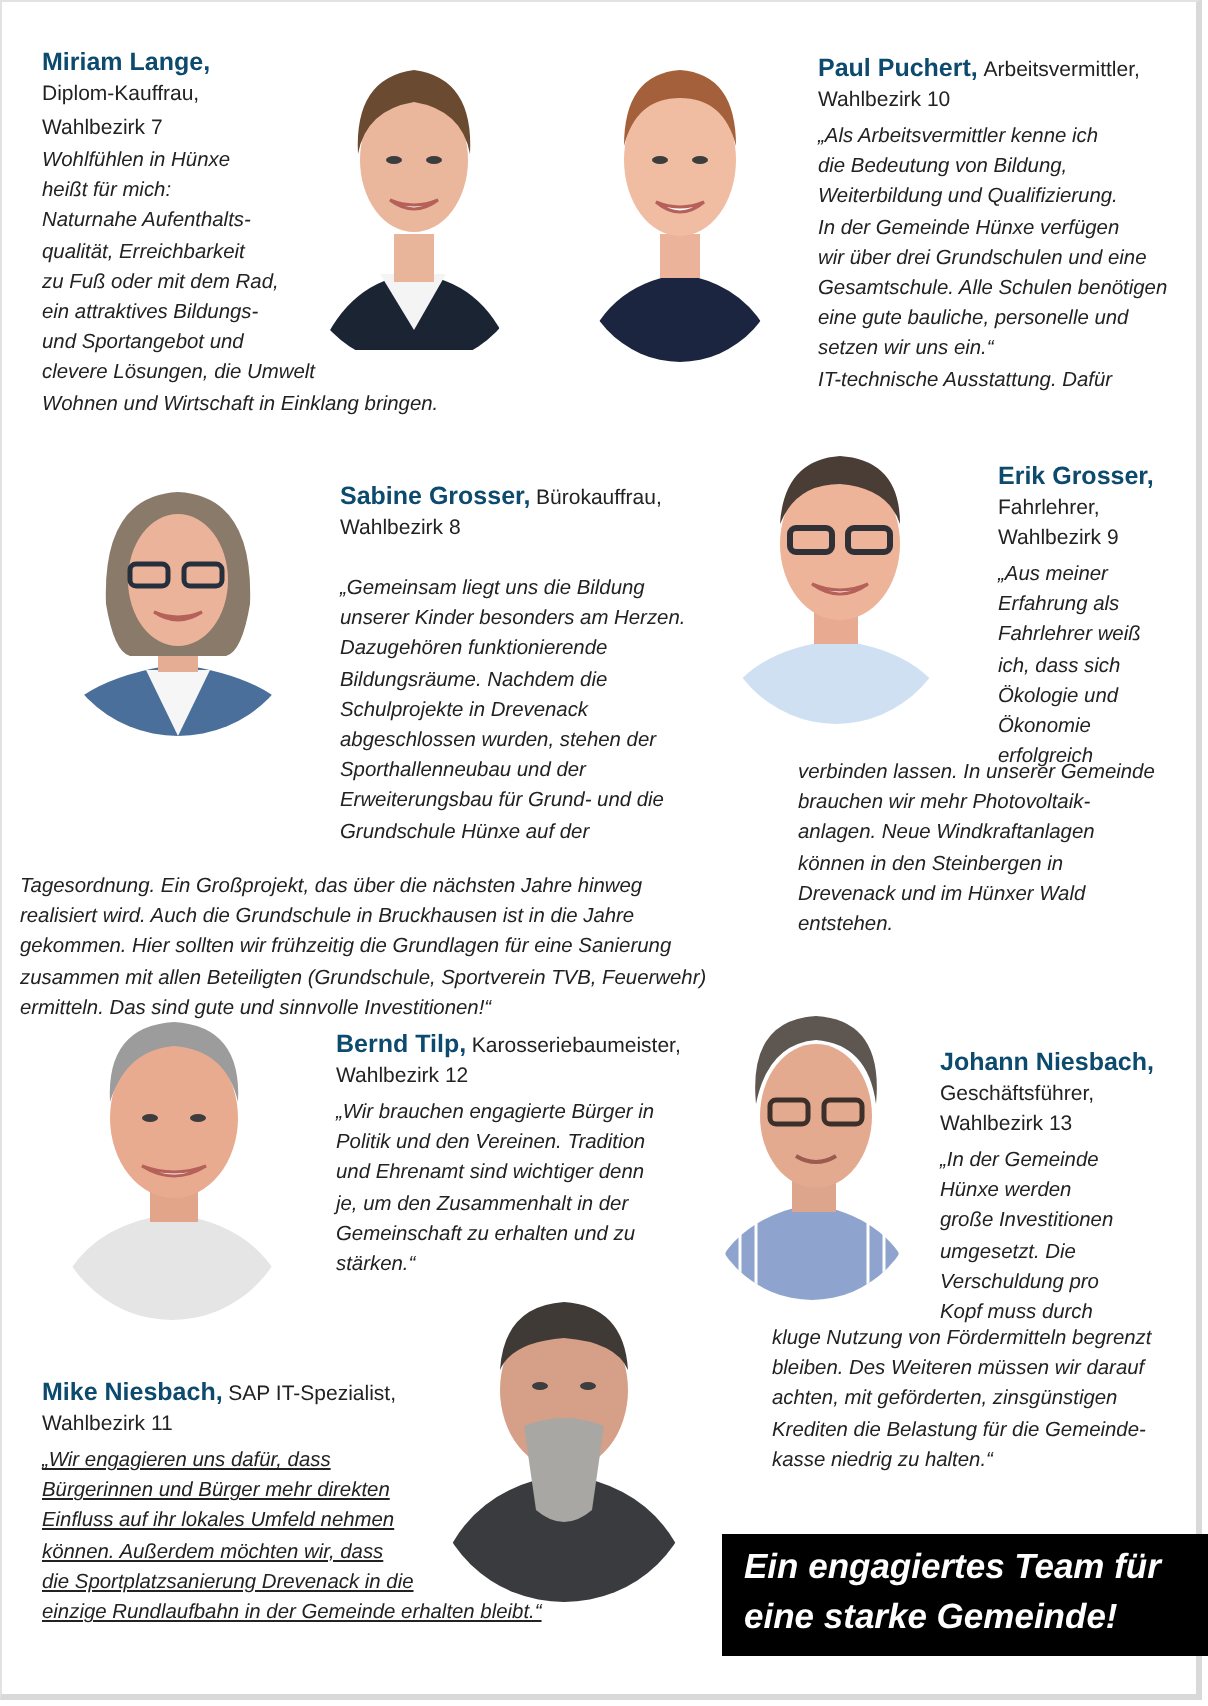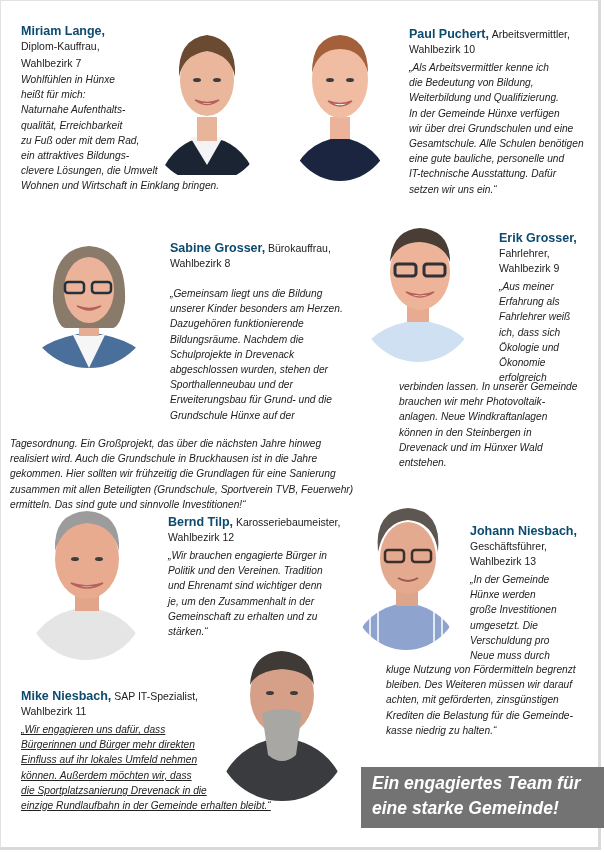--- a/index.html
+++ b/index.html
@@ -4,21 +4,21 @@
 <style>
   html,body{margin:0;padding:0;background:#fff;}
   body{width:604px;height:853px;position:relative;overflow:hidden;font-family:"Liberation Sans","DejaVu Sans",sans-serif;color:#222;}
   .frame{position:absolute;left:0;top:0;width:601px;height:850px;border-right:3px solid #d9d9d9;border-bottom:3px solid #d9d9d9;border-top:1px solid #e2e2e2;border-left:1px solid #e2e2e2;box-sizing:border-box;}
   .block{position:absolute;font-size:10.2px;line-height:15px;}
   .name{color:#0c4a6e;font-weight:bold;font-size:12.5px;}
   .role{font-size:10.5px;color:#222;}
   .quote{font-style:italic;font-size:10.2px;line-height:15.2px;color:#222;}
   .photo{position:absolute;border-radius:50%;overflow:hidden;}
   .photo svg{display:block;width:100%;height:100%;}
-  .banner{position:absolute;left:361px;top:767px;width:243px;height:61px;background:#737373;color:#fff;font-style:italic;font-weight:bold;font-size:17.5px;line-height:25px;padding:4px 0 0 11px;box-sizing:border-box;}
+  .banner{position:absolute;left:361px;top:767px;width:243px;height:61px;background:#000000;color:#fff;font-style:italic;font-weight:bold;font-size:17.5px;line-height:25px;padding:4px 0 0 11px;box-sizing:border-box;}
   .banner span{display:block;}
   p{margin:0;}
 </style>
 </head>
 <body>
 
 <div class="frame"></div>
 
 <div class="photo" style="left:155px;top:20px;width:100px;height:100px;transform:scale(1.55);transform-origin:0 0;width:98px;height:98px;"></div>
 
@@ -163,38 +163,39 @@
   <p><span class="name">Miriam Lange,</span></p>
   <p class="role">Diplom-Kauffrau,</p>
   <p class="role" style="margin-top:2px;">Wahlbezirk 7</p>
   <div class="quote" style="margin-top:1px;">
     <p>Wohlfühlen in Hünxe</p>
     <p>heißt für mich:</p>
     <p>Naturnahe Aufenthalts-</p>
     <p>qualität, Erreichbarkeit</p>
     <p>zu Fuß oder mit dem Rad,</p>
     <p>ein attraktives Bildungs-</p>
+    <p>und Sportangebot und</p>
     <p>clevere Lösungen, die Umwelt</p>
     <p>Wohnen und Wirtschaft in Einklang bringen.</p>
   </div>
 </div>
 
 <div class="block" style="left:409px;top:27px;width:190px;">
   <p><span class="name">Paul Puchert,</span> <span class="role">Arbeitsvermittler,</span></p>
   <p class="role">Wahlbezirk 10</p>
   <div class="quote" style="margin-top:3px;">
     <p>„Als Arbeitsvermittler kenne ich</p>
     <p>die Bedeutung von Bildung,</p>
     <p>Weiterbildung und Qualifizierung.</p>
     <p>In der Gemeinde Hünxe verfügen</p>
     <p>wir über drei Grundschulen und eine</p>
     <p>Gesamtschule. Alle Schulen benötigen</p>
     <p>eine gute bauliche, personelle und</p>
+    <p>setzen wir uns ein.“</p>
     <p>IT-technische Ausstattung. Dafür</p>
-    <p>setzen wir uns ein.“</p>
   </div>
 </div>
 
 <div class="block" style="left:170px;top:241px;width:200px;">
   <p><span class="name">Sabine Grosser,</span> <span class="role">Bürokauffrau,</span></p>
   <p class="role">Wahlbezirk 8</p>
   <div class="quote" style="margin-top:15px;">
     <p>„Gemeinsam liegt uns die Bildung</p>
     <p>unserer Kinder besonders am Herzen.</p>
     <p>Dazugehören funktionierende</p>
@@ -253,21 +254,21 @@
 <div class="block" style="left:470px;top:524px;width:130px;">
   <p><span class="name">Johann Niesbach,</span></p>
   <p class="role">Geschäftsführer,</p>
   <p class="role">Wahlbezirk 13</p>
   <div class="quote" style="margin-top:3px;">
     <p>„In der Gemeinde</p>
     <p>Hünxe werden</p>
     <p>große Investitionen</p>
     <p>umgesetzt. Die</p>
     <p>Verschuldung pro</p>
-    <p>Neue muss durch</p>
+    <p>Kopf muss durch</p>
   </div>
 </div>
 <div class="block quote" style="left:386px;top:662px;width:216px;">
   <p>kluge Nutzung von Fördermitteln begrenzt</p>
   <p>bleiben. Des Weiteren müssen wir darauf</p>
   <p>achten, mit geförderten, zinsgünstigen</p>
   <p>Krediten die Belastung für die Gemeinde-</p>
   <p>kasse niedrig zu halten.“</p>
 </div>
 

